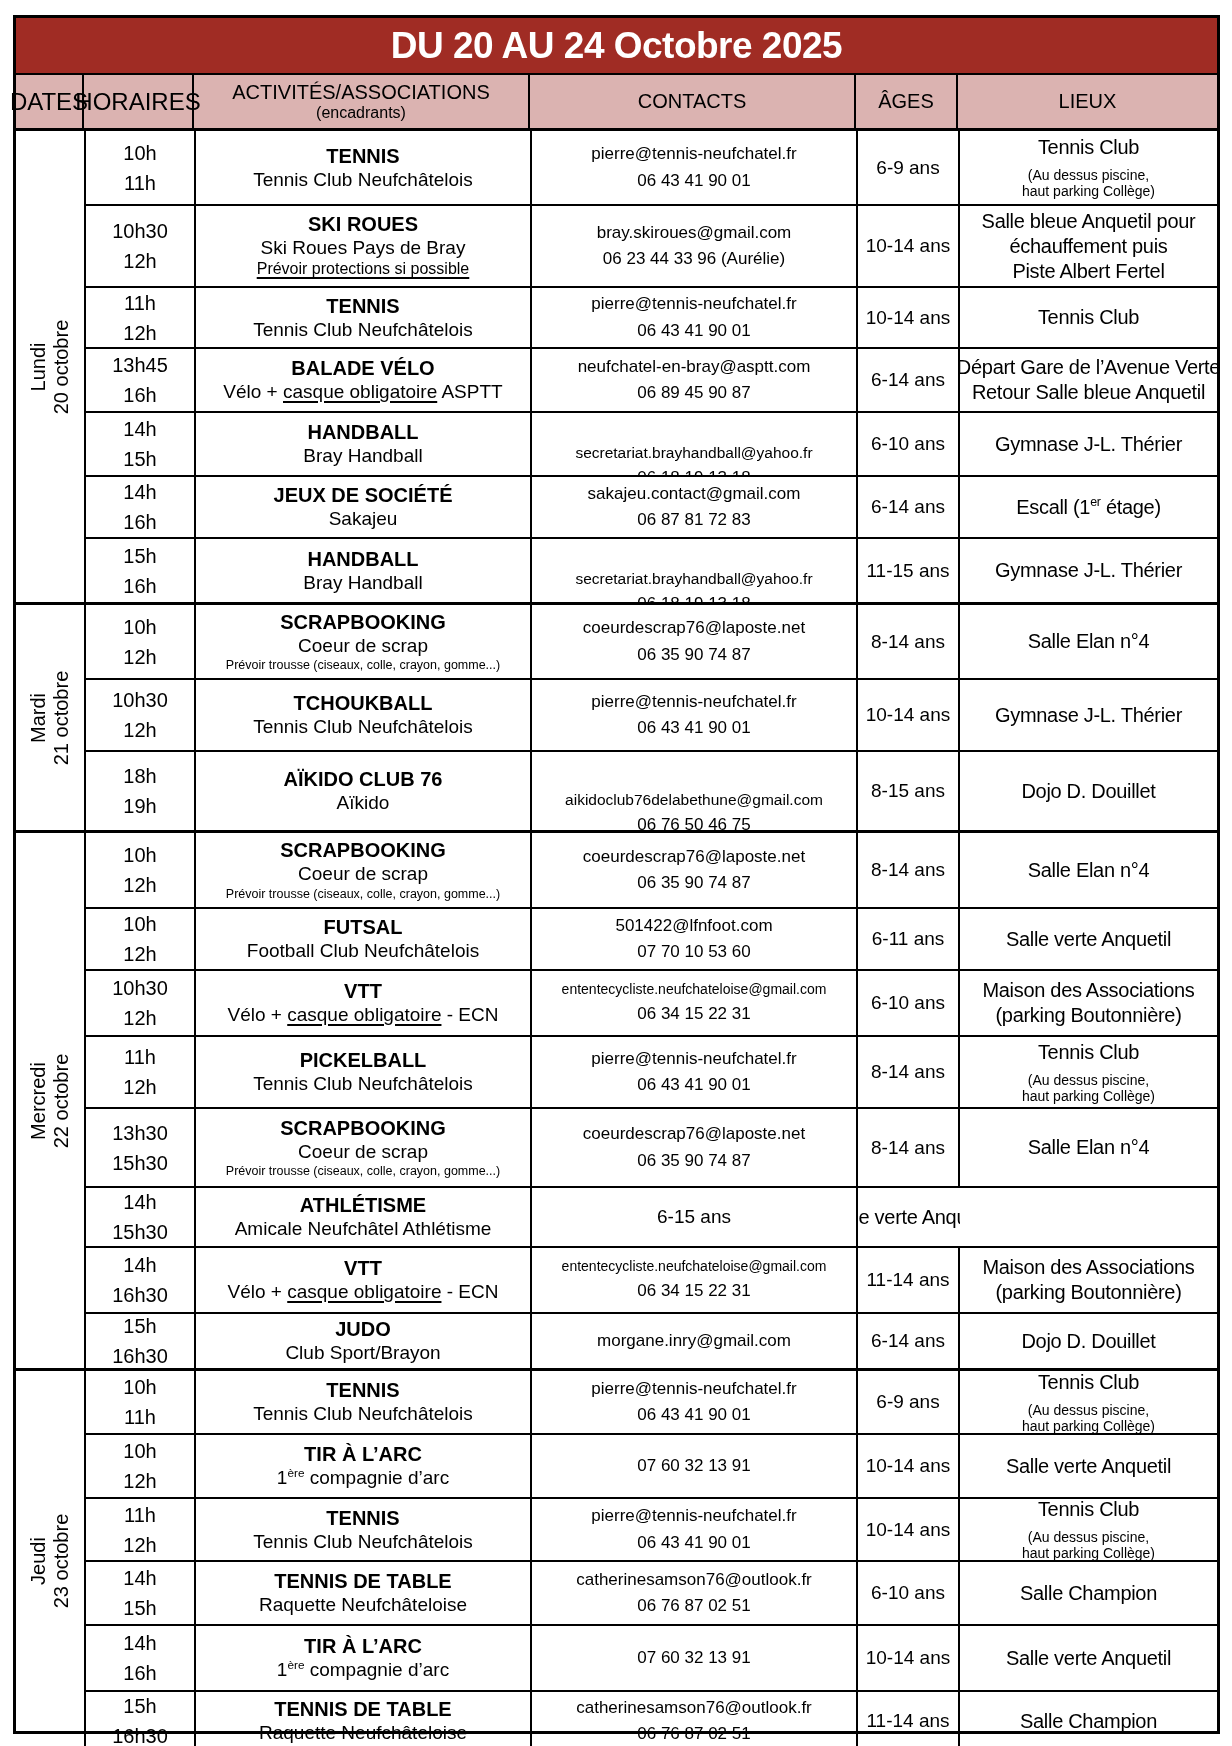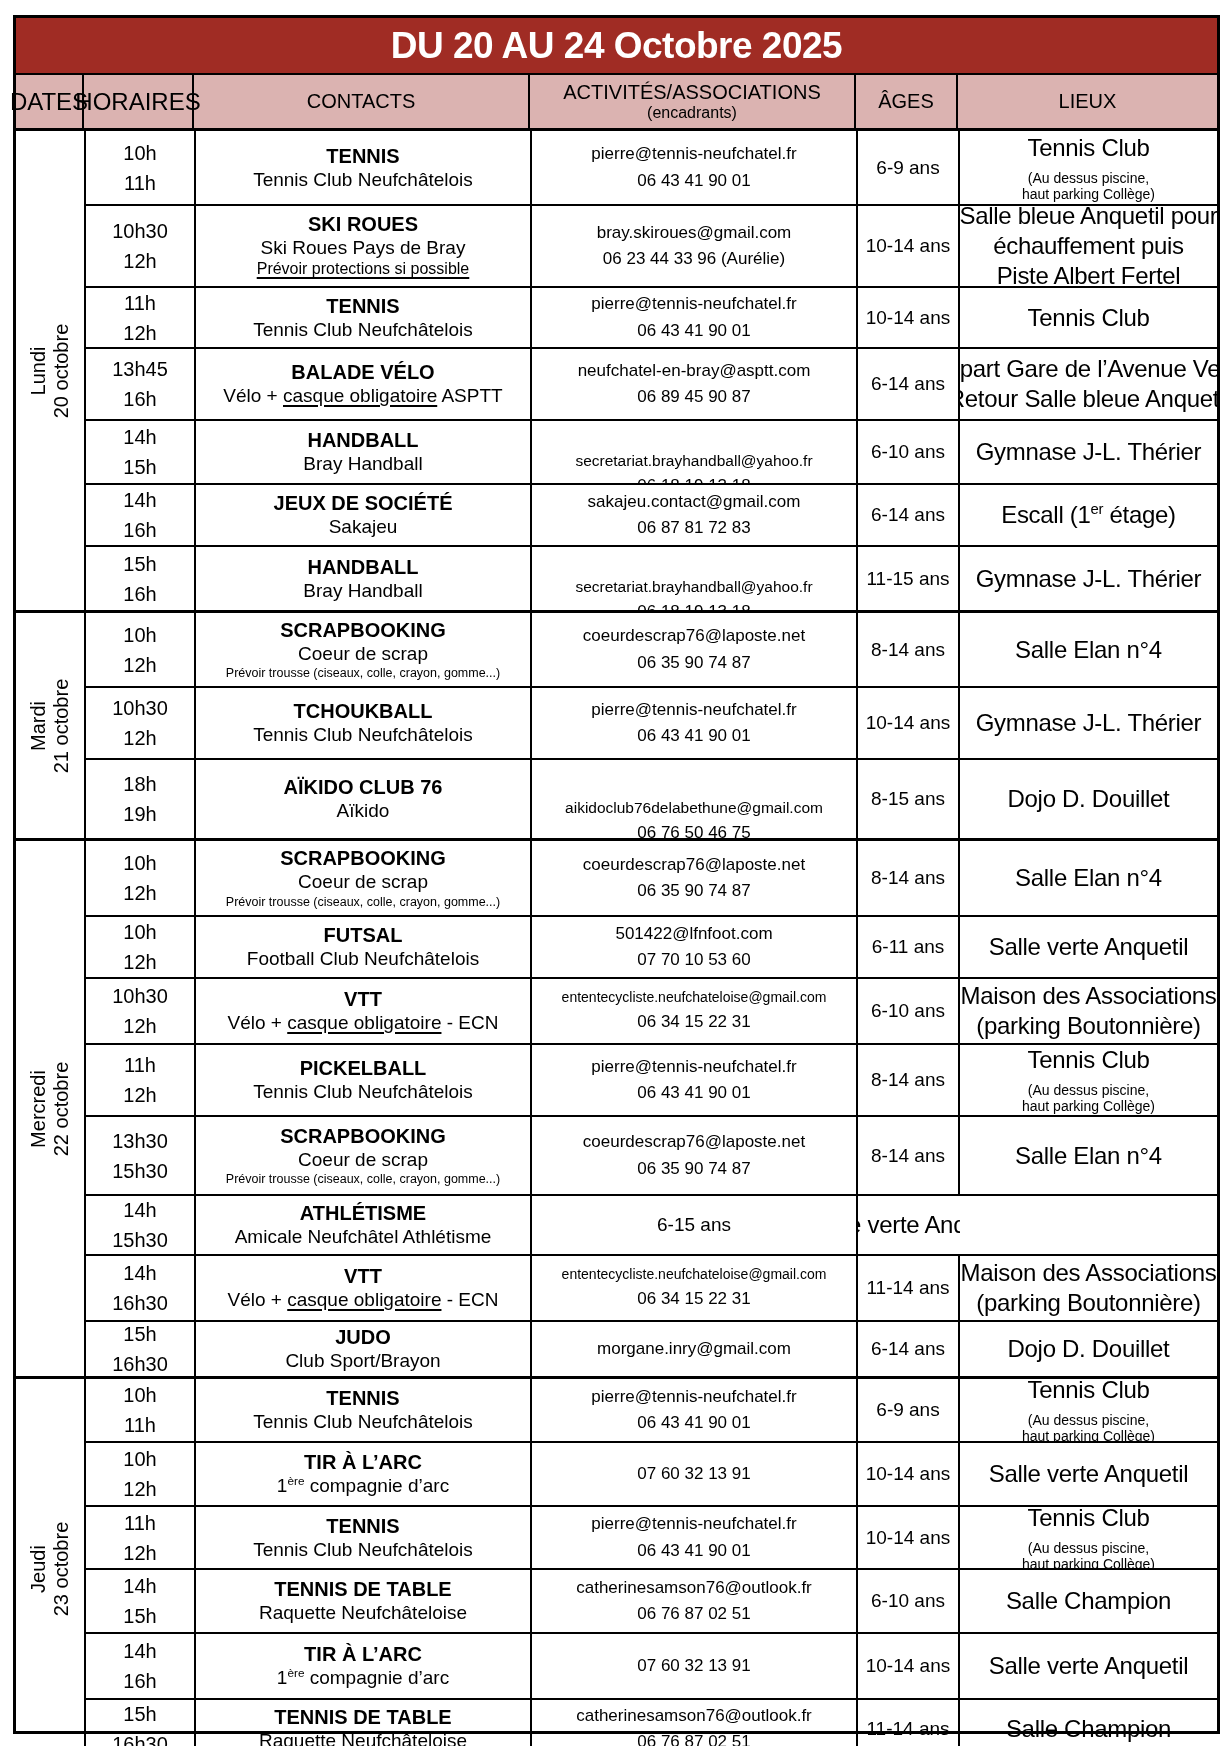--- a/index.html
+++ b/index.html
@@ -67,41 +67,41 @@
   .time-line{font-size:20px;line-height:1.5;}
   .act-name{font-size:20px;font-weight:bold;line-height:1.2;white-space:nowrap;}
   .act-assoc{font-size:19px;line-height:1.25;white-space:nowrap;}
   .act-note{line-height:1.3;white-space:nowrap;}
   .act-note.md{font-size:16px;}
   .act-note.sm{font-size:12.5px;}
   .contact-line{font-size:17px;line-height:1.55;white-space:nowrap;}
   .contact-line.sm{font-size:15.5px;margin-top:44px;}
   .contact-line.xs{font-size:14px;}
   .age-text{font-size:19px;white-space:nowrap;}
-  .lieu-main{font-size:24px;line-height:1.25;white-space:nowrap;letter-spacing:-0.3px;}
+  .lieu-main{font-size:20px;line-height:1.25;white-space:nowrap;letter-spacing:-0.3px;}
   .lieu-note{font-size:14px;line-height:1.12;white-space:nowrap;margin-top:8px;}
   .u{text-decoration:underline;text-underline-offset:3px;text-decoration-thickness:1.5px;}
   sup{font-size:62%;line-height:0;}
 </style>
 </head>
 <body>
 
 <div class="sheet">
   <div class="table">
     <div class="banner">
       <div class="banner-title">DU 20 AU 24 Octobre 2025</div>
     </div>
     <div class="header-band grid-cols">
       <div class="header-cell hc-sm">DATES</div>
       <div class="header-cell hc-sm">HORAIRES</div>
-      <div class="header-cell hc-lg">CONTACTS</div>
       <div class="header-cell">
         <div class="hc-lg">ACTIVITÉS/ASSOCIATIONS</div>
         <div class="hc-sub">(encadrants)</div>
       </div>
+      <div class="header-cell hc-lg">CONTACTS</div>
       <div class="header-cell hc-lg">ÂGES</div>
       <div class="header-cell hc-lg">LIEUX</div>
     </div>
     <div class="days">
         <div class="day-group">
           <div class="date-cell">
             <div class="date-label">
               <div>Lundi</div>
               <div>20 octobre</div>
             </div>
@@ -162,21 +162,21 @@
                 <div class="contact-line">pierre@tennis-neufchatel.fr</div>
                 <div class="contact-line">06 43 41 90 01</div>
               </div>
               <div class="cell">
                 <div class="age-text">10-14 ans</div>
               </div>
               <div class="cell">
                 <div class="lieu-main"><span>Tennis Club</span></div>
               </div>
             </div>
-            <div class="row" style="height: 72px;">
+            <div class="row" style="height: 64px;">
               <div class="cell">
                 <div class="time-line">13h45</div>
                 <div class="time-line">16h</div>
               </div>
               <div class="cell">
                 <div class="act-name">BALADE VÉLO</div>
                 <div class="act-assoc"><span>Vélo + </span><span class="u">casque obligatoire</span><span> ASPTT</span></div>
               </div>
               <div class="cell">
                 <div class="contact-line">neufchatel-en-bray@asptt.com</div>

